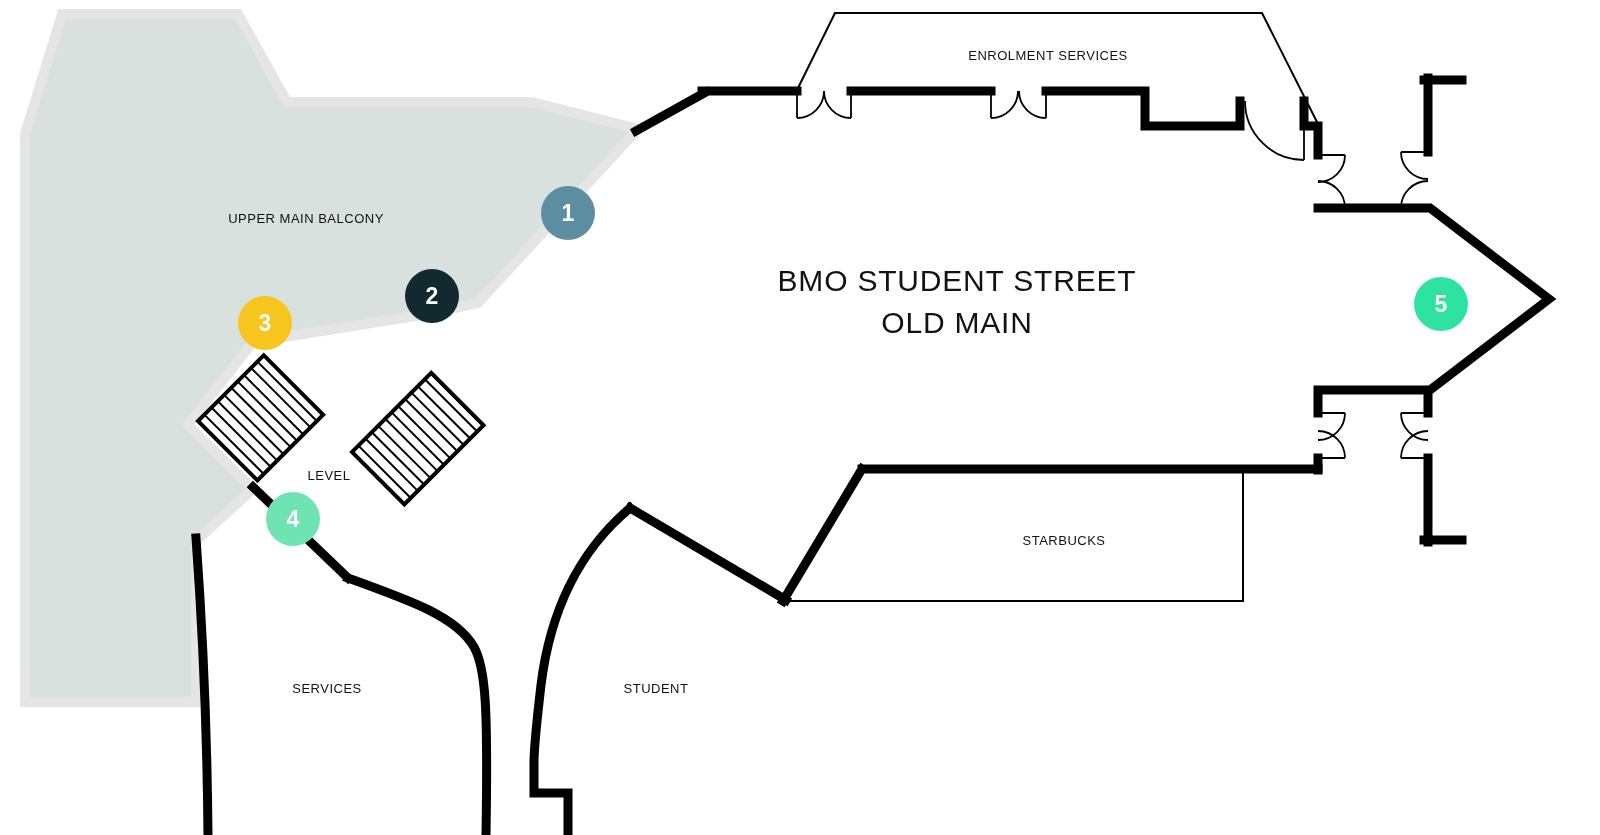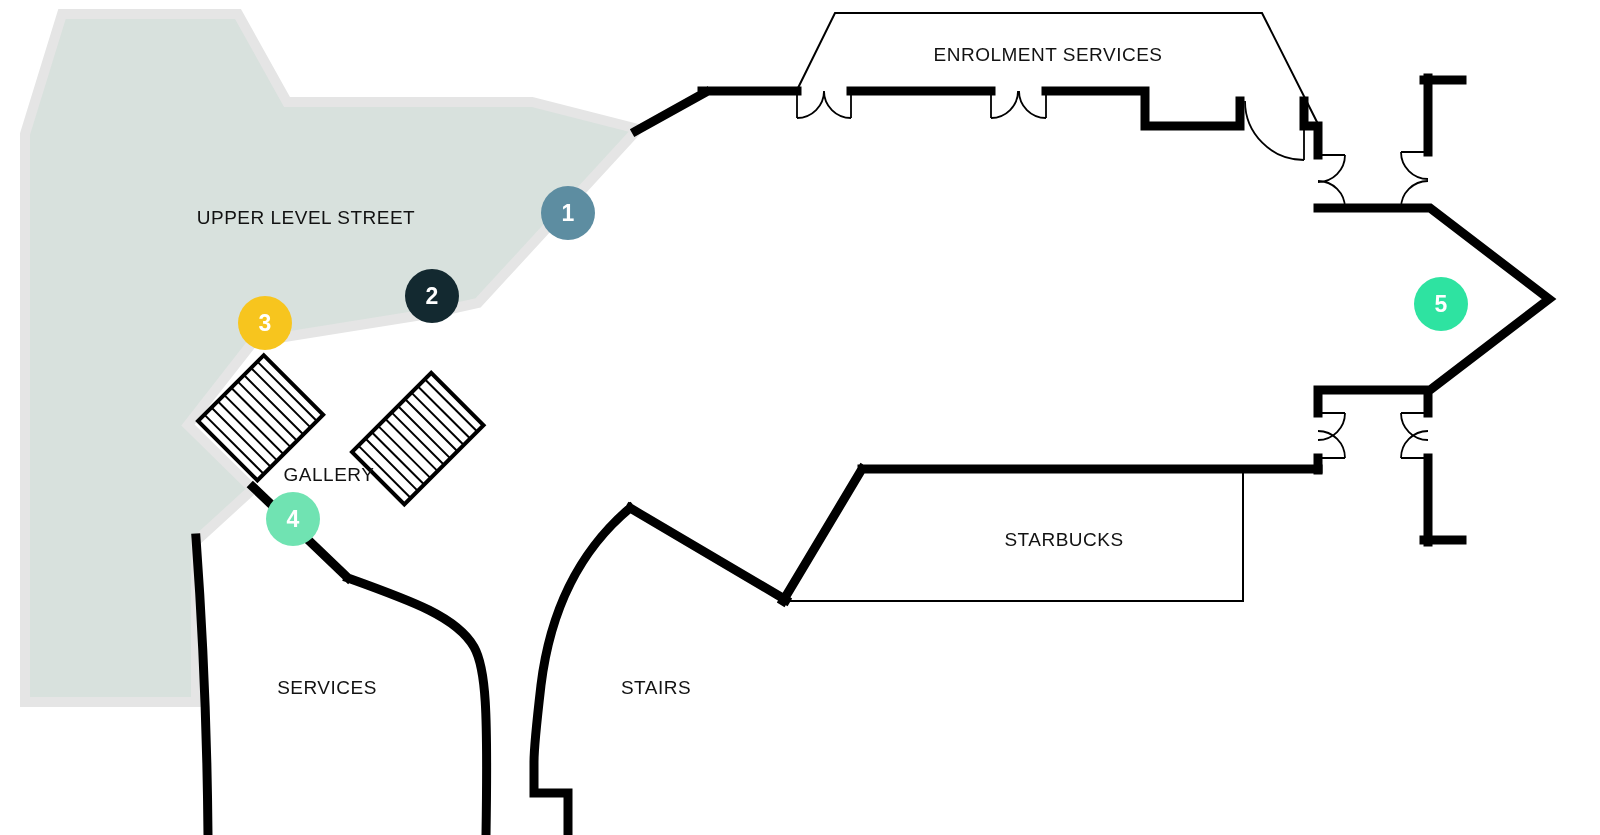--- a/index.html
+++ b/index.html
@@ -12,21 +12,21 @@
     position: relative;
     width: 1600px; height: 835px;
     background: #ffffff;
   }
   .floorplan { position: absolute; left: 0; top: 0; }
   .labels-layer, .markers-layer { position: absolute; left: 0; top: 0; width: 100%; height: 100%; pointer-events: none; }
   .label {
     position: absolute;
     transform: translate(-50%, -50%);
     white-space: nowrap;
-    font-size: 19px;
+    font-size: 13px;
     letter-spacing: 0.5px;
     font-weight: 400;
   }
   .map-title {
     position: absolute;
     transform: translate(-50%, -50%);
     text-align: center;
     font-size: 30px;
     font-weight: 500;
     letter-spacing: 0.8px;
@@ -79,26 +79,30 @@
       <rect width="93" height="84" fill="#ffffff" stroke-width="4"></rect>
       <path stroke-width="2" d="M 9 0 V 84 M 19 0 V 84 M 28 0 V 84 M 37 0 V 84 M 47 0 V 84 M 56 0 V 84 M 65 0 V 84 M 75 0 V 84 M 84 0 V 84"></path>
     </g>
     <g transform="translate(352,452) rotate(-45)" style="stroke: rgb(0, 0, 0);">
       <rect width="112" height="74" fill="#ffffff" stroke-width="4"></rect>
       <path stroke-width="2" d="M 9 0 V 74 M 19 0 V 74 M 28 0 V 74 M 37 0 V 74 M 47 0 V 74 M 56 0 V 74 M 65 0 V 74 M 75 0 V 74 M 84 0 V 74 M 93 0 V 74 M 103 0 V 74"></path>
     </g>
   </svg>
 
   <div class="labels-layer" style="color: rgb(18, 18, 18);">
-    <div class="label" style="left:306px; top:218px">UPPER LEVEL STREET</div>
+    <div class="label" style="left:306px; top:218px">UPPER MAIN BALCONY</div>
     <div class="label" style="left:1048px; top:55px">ENROLMENT SERVICES</div>
-    <div class="label" style="left:329px; top:475px">GALLERY</div>
+    <div class="map-title" style="left:957px; top:302px">
+      <div>BMO STUDENT STREET</div>
+      <div>OLD MAIN</div>
+    </div>
+    <div class="label" style="left:329px; top:475px">LEVEL</div>
     <div class="label" style="left:1064px; top:540px">STARBUCKS</div>
     <div class="label" style="left:327px; top:688px">SERVICES</div>
-    <div class="label" style="left:656px; top:688px">STAIRS</div>
+    <div class="label" style="left:656px; top:688px">STUDENT</div>
   </div>
 
   <div class="markers-layer" style="color: rgb(255, 255, 255);">
     <div class="marker" style="left: 568px; top: 213px; background-color: rgb(93, 141, 161);">1</div>
     <div class="marker" style="left: 432px; top: 296px; background-color: rgb(19, 41, 48);">2</div>
     <div class="marker" style="left: 265px; top: 323px; background-color: rgb(247, 197, 30);">3</div>
     <div class="marker" style="left: 293px; top: 519px; background-color: rgb(112, 227, 178);">4</div>
     <div class="marker" style="left: 1441px; top: 304px; background-color: rgb(46, 227, 161);">5</div>
   </div>
 

